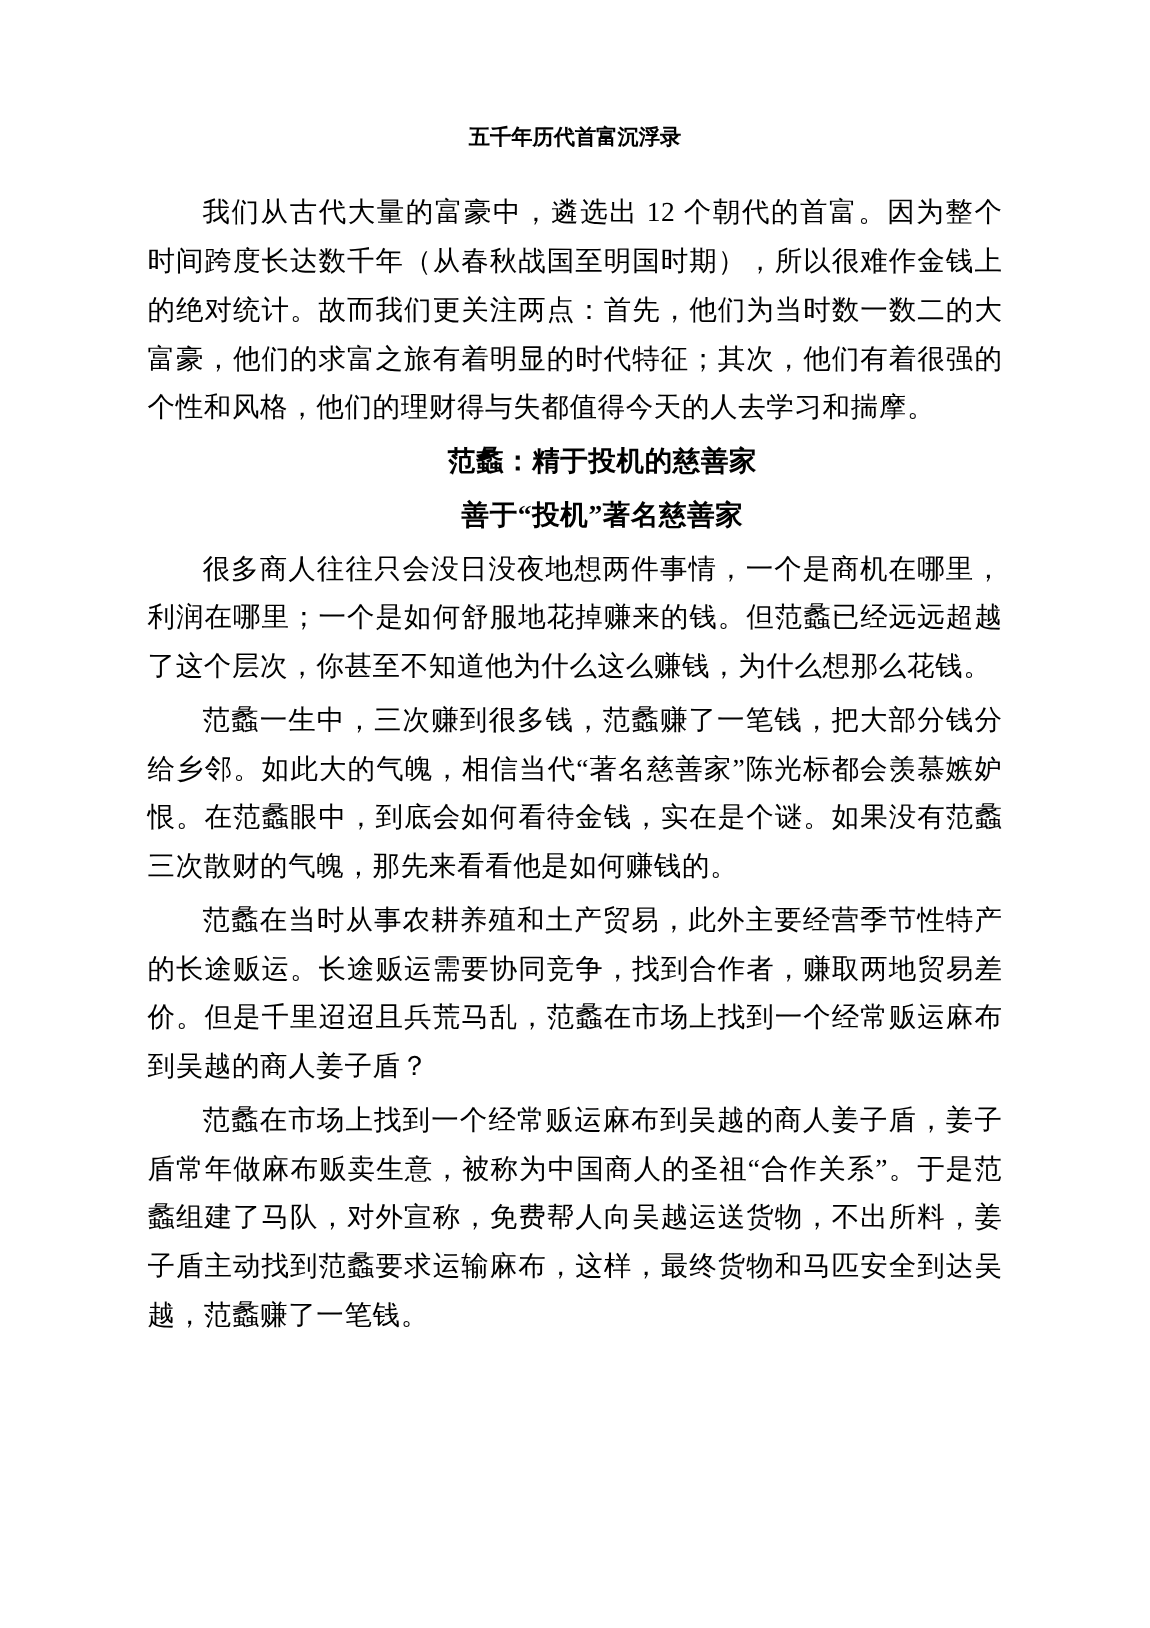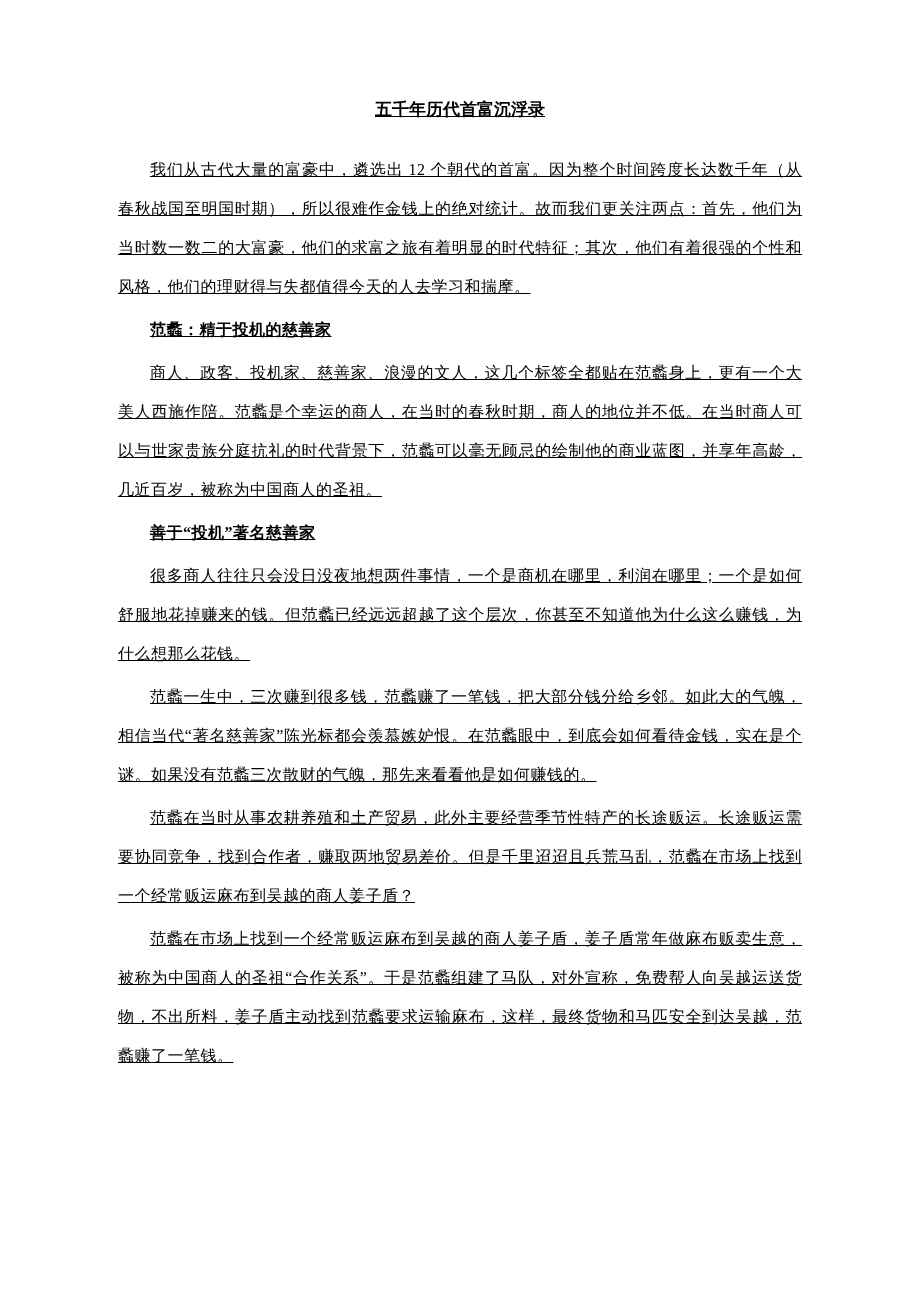--- a/index.html
+++ b/index.html
@@ -13,51 +13,49 @@
     overflow: hidden;
     font-family: "Liberation Serif", "DejaVu Serif", serif;
     color: #000000;
   }
   .page {
     box-sizing: border-box;
     width: 920px;
     height: 1302px;
     padding: 90px 118px 0 118px;
     background: #ffffff;
-    text-decoration: underline;
   }
   .doc-title {
     font-size: 17px;
     font-weight: bold;
     line-height: 39px;
     text-align: center;
     margin: 0 0 21px 0;
   }
   .doc-body p {
-    font-size: 16px;
+    font-size: 22px;
     line-height: 39px;
     margin: 0 0 4px 0;
     text-indent: 2em;
     text-align: justify;
     text-justify: inter-ideograph;
     letter-spacing: 0.5px;
   }
   .doc-body p.heading {
     font-weight: bold;
-    text-align: left;
+    text-align: center;
   }
 </style>
 </head>
 <body>
 
 <div class="page">
   <h1 class="doc-title">五千年历代首富沉浮录</h1>
   <div class="doc-body" id="doc-body">
       <p class="body">我们从古代大量的富豪中，遴选出 12 个朝代的首富。因为整个时间跨度长达数千年（从春秋战国至明国时期），所以很难作金钱上的绝对统计。故而我们更关注两点：首先，他们为当时数一数二的大富豪，他们的求富之旅有着明显的时代特征；其次，他们有着很强的个性和风格，他们的理财得与失都值得今天的人去学习和揣摩。</p>
       <p class="heading">范蠡：精于投机的慈善家</p>
-      <p class="body">商人、政客、投机家、慈善家、浪漫的文人，这几个标签全都贴在范蠡身上，更有一个大美人西施作陪。范蠡是个幸运的商人，在当时的春秋时期，商人的地位并不低。在当时商人可以与世家贵族分庭抗礼的时代背景下，范蠡可以毫无顾忌的绘制他的商业蓝图，并享年高龄，几近百岁，被称为中国商人的圣祖。</p>
       <p class="heading">善于“投机”著名慈善家</p>
       <p class="body">很多商人往往只会没日没夜地想两件事情，一个是商机在哪里，利润在哪里；一个是如何舒服地花掉赚来的钱。但范蠡已经远远超越了这个层次，你甚至不知道他为什么这么赚钱，为什么想那么花钱。</p>
       <p class="body">范蠡一生中，三次赚到很多钱，范蠡赚了一笔钱，把大部分钱分给乡邻。如此大的气魄，相信当代“著名慈善家”陈光标都会羡慕嫉妒恨。在范蠡眼中，到底会如何看待金钱，实在是个谜。如果没有范蠡三次散财的气魄，那先来看看他是如何赚钱的。</p>
       <p class="body">范蠡在当时从事农耕养殖和土产贸易，此外主要经营季节性特产的长途贩运。长途贩运需要协同竞争，找到合作者，赚取两地贸易差价。但是千里迢迢且兵荒马乱，范蠡在市场上找到一个经常贩运麻布到吴越的商人姜子盾？</p>
       <p class="body">范蠡在市场上找到一个经常贩运麻布到吴越的商人姜子盾，姜子盾常年做麻布贩卖生意，被称为中国商人的圣祖“合作关系”。于是范蠡组建了马队，对外宣称，免费帮人向吴越运送货物，不出所料，姜子盾主动找到范蠡要求运输麻布，这样，最终货物和马匹安全到达吴越，范蠡赚了一笔钱。</p>
     </div>
 </div>
 
 </body></html>

